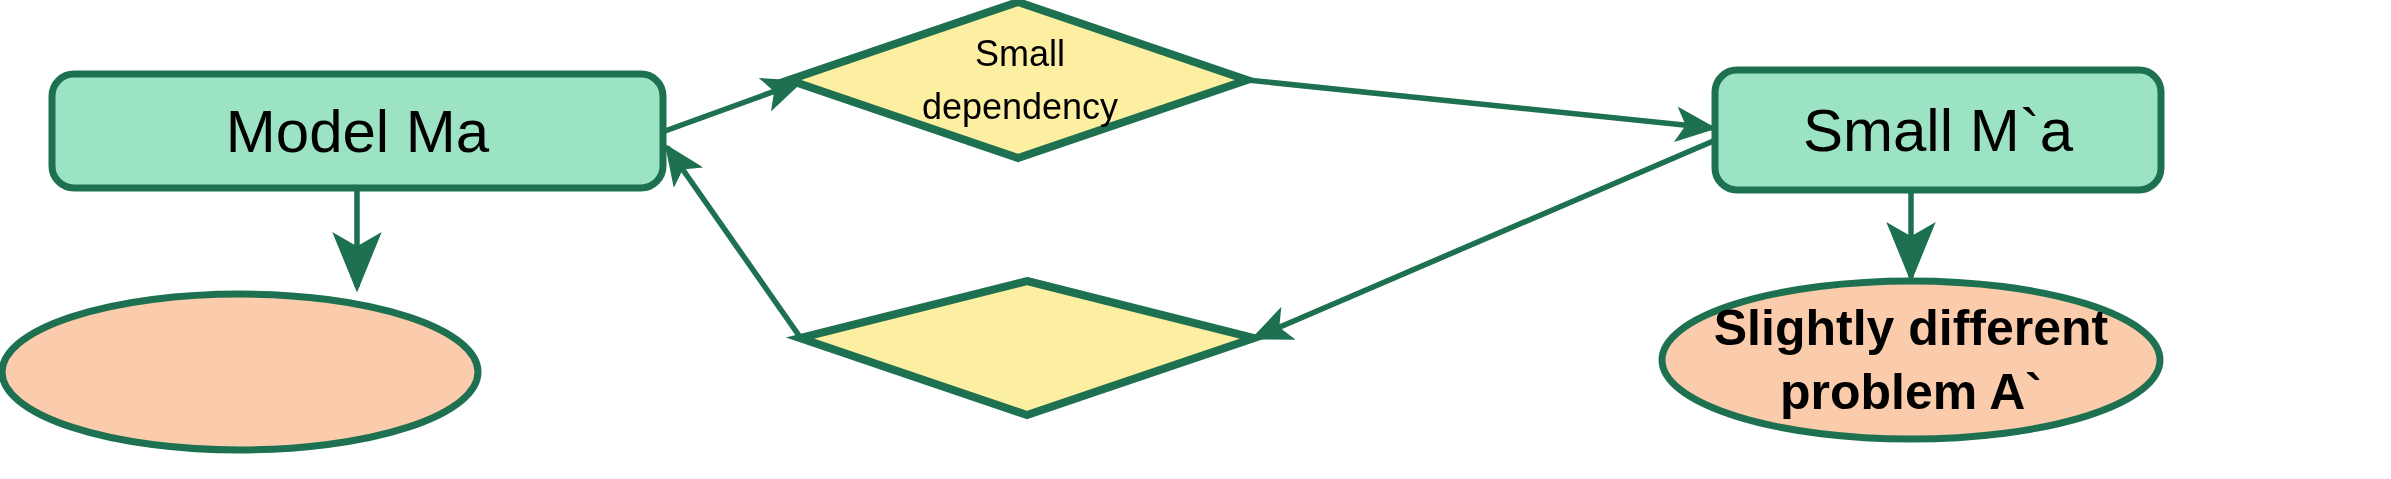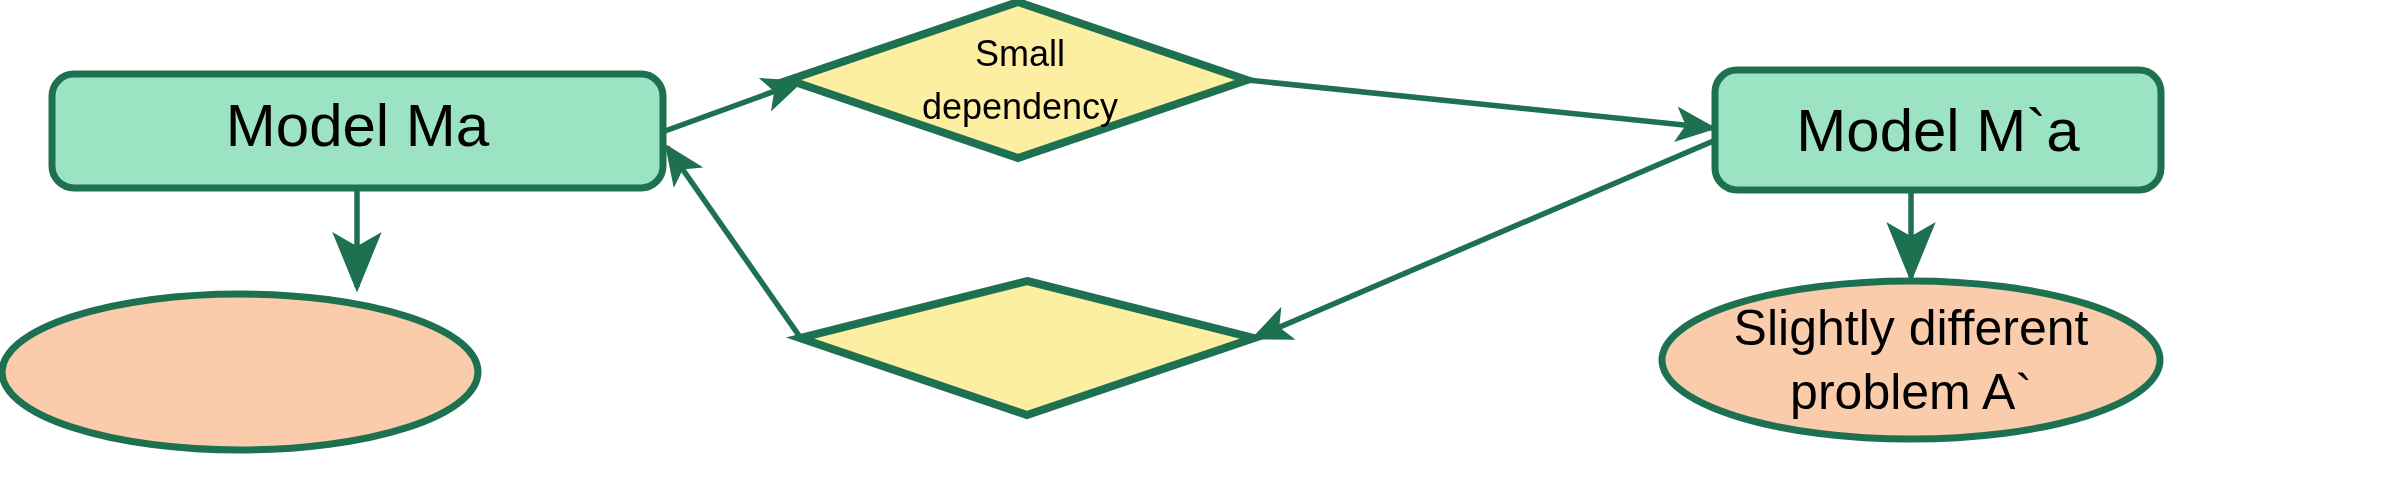--- a/index.html
+++ b/index.html
@@ -38,21 +38,21 @@
   .label-process {
     font-size: 60px;
     font-weight: 400;
   }
   .label-terminal {
     font-size: 58px;
     font-weight: 400;
   }
   .label-terminal-two-line {
     font-size: 50px;
-    font-weight: 400;
+    font-weight: 700;
     line-height: 1.28;
   }
   .label-decision {
     font-size: 36px;
     font-weight: 400;
     line-height: 1.45;
   }
 </style>
 </head>
 <body>
@@ -94,25 +94,25 @@
       <polygon points="1018,2 1247,80 1018,158 789,80" fill="#FDEFA1" stroke="#1E7150" stroke-width="8"></polygon>
 
       <polygon points="1027,281 1254,338 1027,415 800,338" fill="#FDEFA1" stroke="#1E7150" stroke-width="8"></polygon>
 
       <rect x="1715" y="70" width="446" height="120" rx="22" ry="22" fill="#9BE3C3" stroke="#1E7150" stroke-width="7"></rect>
 
       <ellipse cx="1911" cy="360" rx="249" ry="79" fill="#FBCCAB" stroke="#1E7150" stroke-width="7"></ellipse>
     </g>
   </svg>
 
-  <div class="node-label label-process" style="left:52px; top:68px; width:611px; height:114px;">Model Ma</div>
+  <div class="node-label label-process" style="left:52px; top:74px; width:611px; height:114px;">Model Ma</div>
 
 
   <div class="node-label label-decision" style="left:880px; top:8px; width:280px; height:145px;">Small
 dependency</div>
 
 
-  <div class="node-label label-process" style="left:1715px; top:70px; width:446px; height:120px;">Model M`a</div>
+  <div class="node-label label-process" style="left:1715px; top:70px; width:446px; height:120px;">Small M`a</div>
 
   <div class="node-label label-terminal-two-line" style="left:1667px; top:281px; width:488px; height:158px;">Slightly different
 problem A`</div>
 
 </div>
 
 </body></html>

